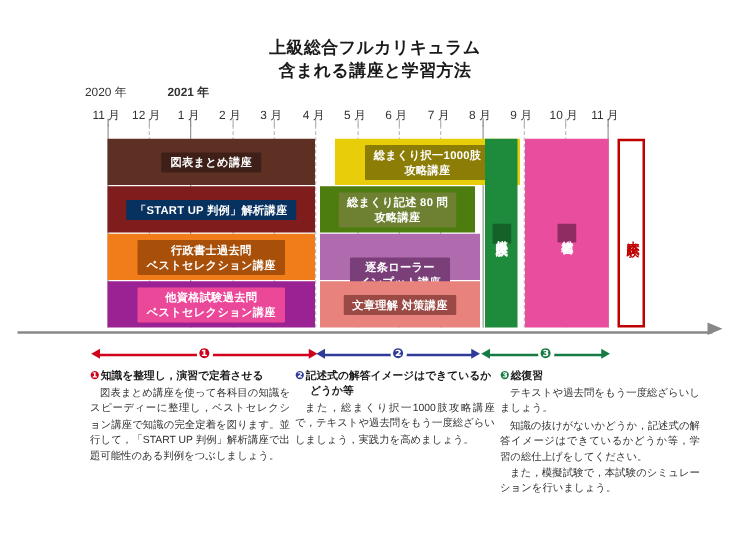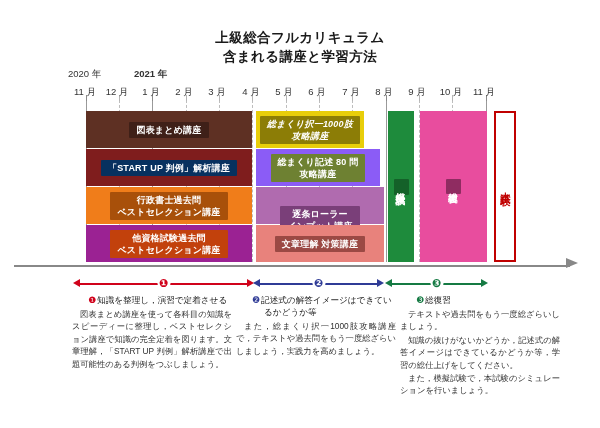--- a/index.html
+++ b/index.html
@@ -201,28 +201,27 @@
 
   
   .note-col {
     position: absolute;
     top: 294px;
     width: 160px;
   }
   .note-heading {
     display: block;
     font-size: 8.6px;
-    font-weight: normal;
+    font-weight: bold;
     color: #1a1a1a;
     line-height: 12px;
     margin-bottom: 2px;
     padding-left: 12px;
     text-indent: -12px;
     white-space: pre-line;
-    margin-left: 16px;
   }
   .note-para {
     display: block;
     font-size: 8.3px;
     line-height: 12.4px;
     color: #303030;
     text-align: justify;
     text-indent: 8px;
     margin-top: 1px;
   }
@@ -290,28 +289,28 @@
           <span class="bar-label" style="background: rgb(63, 32, 24);">図表まとめ講座</span>
         </div>
         <div class="bar" style="left: 86px; top: 149px; width: 166px; height: 37px; background: #7f1d1d;">
           <span class="bar-label" style="background: rgb(7, 49, 95);">「START UP 判例」解析講座</span>
         </div>
         <div class="bar" style="left: 86px; top: 187px; width: 166px; height: 37px; background: rgb(240, 125, 26);">
           <span class="bar-label" style="background: rgb(168, 80, 10);">行政書士過去問
 ベストセレクション講座</span>
         </div>
         <div class="bar" style="left: 86px; top: 225px; width: 166px; height: 37px; background: rgb(155, 34, 147);">
-          <span class="bar-label" style="background: #c2410c;">他資格試験過去問
+          <span class="bar-label" style="background: #ec4899;">他資格試験過去問
 ベストセレクション講座</span>
         </div>
-        <div class="bar" style="left: 256px; top: 111px; width: 108px; height: 37px; background: rgb(232, 206, 10); font-style: italic;">
+        <div class="bar" style="left: 268px; top: 111px; width: 148px; height: 37px; background: rgb(232, 206, 10);">
           <span class="bar-label" style="background: rgb(140, 125, 6);">総まくり択一1000肢
 攻略講座</span>
         </div>
-        <div class="bar" style="left: 256px; top: 149px; width: 124px; height: 37px; background: #8b5cf6;">
+        <div class="bar" style="left: 256px; top: 149px; width: 124px; height: 37px; background: #4d7c0f;">
           <span class="bar-label" style="background: rgb(110, 129, 50);">総まくり記述 80 問
 攻略講座</span>
         </div>
         <div class="bar" style="left: 256px; top: 187px; width: 128px; height: 37px; background: rgb(176, 107, 175);">
           <span class="bar-label" style="background: rgb(122, 63, 121); margin-top: 28px;">逐条ローラー
 インプット講座</span>
         </div>
         <div class="bar" style="left: 256px; top: 225px; width: 128px; height: 37px; background: rgb(232, 130, 124);">
           <span class="bar-label" style="background: rgb(155, 73, 68);">文章理解 対策講座</span>
         </div>
@@ -345,21 +344,21 @@
           <div class="phase-head left" style="border-right: 7px solid rgb(21, 122, 67);"></div>
           <div class="phase-head right" style="border-left: 7px solid rgb(21, 122, 67);"></div>
           <div class="phase-badge" style="background: rgb(255, 255, 255); color: rgb(21, 122, 67); font-size: 11px; line-height: 13px;">❸</div>
         </div>
       </div>
   </div>
 
   <div id="notes-layer">
       <div class="note-col" style="left: 72px;">
         <span class="note-heading"><span style="color: rgb(208, 2, 27); font-size: 9px; margin-right: 1px;">❶</span><span>知識を整理し，演習で定着させる</span></span>
-        <span class="note-para">図表まとめ講座を使って各科目の知識をスピーディーに整理し，ベストセレクション講座で知識の完全定着を図ります。文章理解，「START UP 判例」解析講座で出題可能性のある判例をつぶしましょう。</span>
+        <span class="note-para">図表まとめ講座を使って各科目の知識をスピーディーに整理し，ベストセレクション講座で知識の完全定着を図ります。並行して，「START UP 判例」解析講座で出題可能性のある判例をつぶしましょう。</span>
       </div>
       <div class="note-col" style="left: 236px;">
         <span class="note-heading"><span style="color: rgb(47, 59, 150); font-size: 9px; margin-right: 1px;">❷</span><span>記述式の解答イメージはできているかどうか等</span></span>
         <span class="note-para">また，総まくり択一1000肢攻略講座で，テキストや過去問をもう一度総ざらいしましょう，実践力を高めましょう。</span>
       </div>
       <div class="note-col" style="left: 400px;">
         <span class="note-heading"><span style="color: rgb(21, 122, 67); font-size: 9px; margin-right: 1px;">❸</span><span>総復習</span></span>
         <span class="note-para">テキストや過去問をもう一度総ざらいしましょう。</span>
         <span class="note-para">知識の抜けがないかどうか，記述式の解答イメージはできているかどうか等，学習の総仕上げをしてください。</span>
         <span class="note-para">また，模擬試験で，本試験のシミュレーションを行いましょう。</span>

